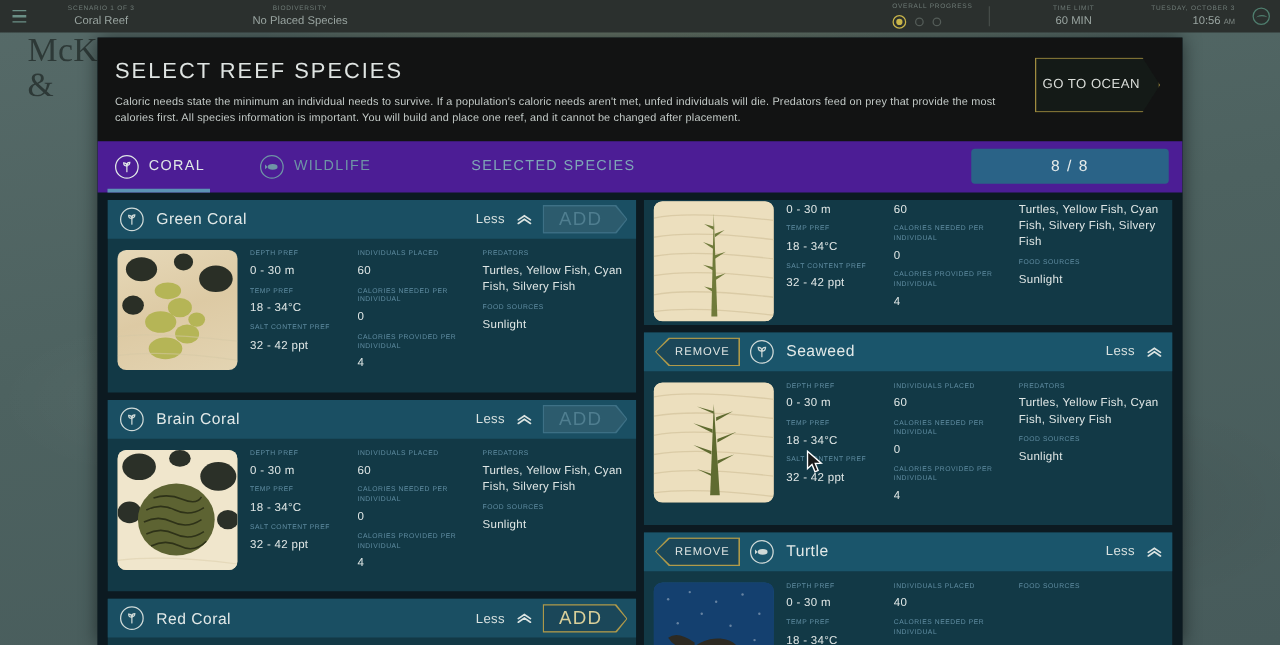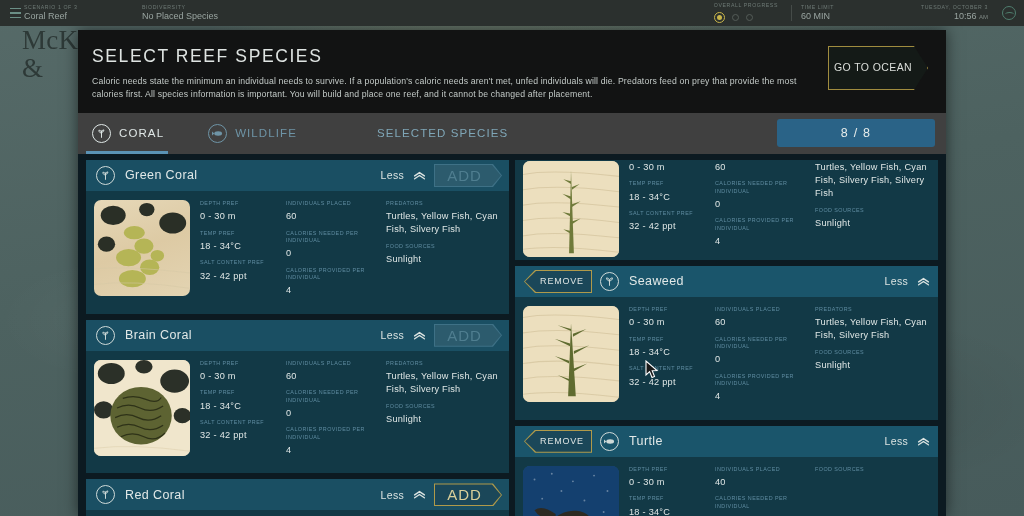--- a/index.html
+++ b/index.html
@@ -35,21 +35,21 @@
   }
 
   
   .hud {
     position: absolute; left: 0; top: 0; width: 1024px; height: 26px;
     background: #2b302e; display: flex; align-items: center;
     color: #9aa3a0; z-index: 30;
   }
   .hud-burger { width: 24px; display:flex; flex-direction:column; gap:3px; align-items:center; padding-left:6px;}
   .hud-burger i { display:block; width: 11px; height: 1.5px; background:#6b8f86; }
-  .hud-block { display:flex; flex-direction:column; justify-content:center; height:26px; padding-right: 4px;}
+  .hud-block { display:flex; flex-direction:column; justify-content:center; height:26px; padding-right: 4px; align-items: center;}
   .hud-lbl { font-size: 5.2px; letter-spacing: .6px; color:#6e7a76; text-transform: uppercase; line-height:1; margin-bottom:2px;}
   .hud-val { font-size: 9px; color:#99a4a0; line-height:1; }
   .hud-sep { width:1px; height:16px; background:#454b48; margin: 0 9px; }
   .prog-icons { display:flex; align-items:center; gap:7px; margin-top:1px;}
   .prog-dot {
     width:11px; height:11px; border-radius:50%;
     border: 1.6px solid #c9b54a; display:flex; align-items:center; justify-content:center;
   }
   .prog-dot i { width:5px; height:5px; border-radius:50%; background:#c9b54a; }
   .prog-sm { width:7px; height:7px; border-radius:50%; border:1px solid #545c58; }
@@ -83,21 +83,21 @@
     width: 100px; height: 44px; cursor: pointer;
     background: #141a17; border: 1px solid #a08c3f;
     clip-path: polygon(0 0, calc(100% - 14px) 0, 100% 50%, calc(100% - 14px) 100%, 0 100%);
     display: flex; align-items: center; justify-content: center;
     color: #dcdfdb; font-size: 10.5px; line-height: 1.25; text-align: center;
     letter-spacing: .4px; padding-right: 10px;
   }
 
   
   .tabs {
-    flex: 0 0 auto; height: 41px; background: #404040;
+    flex: 0 0 auto; height: 41px; background: #4c1d95;
     display: flex; align-items: center; padding-left: 14px; position: relative;
   }
   .tab {
     display: flex; align-items: center; gap: 8px; height: 41px;
     padding-right: 44px; cursor: pointer; position: relative;
   }
   .tab .t-label { font-size: 11.5px; letter-spacing: 1.1px; color: #6e94a6; }
   .tab.active .t-label { color: #dfe7e6; }
   .tab.active::after {
     content:""; position:absolute; left:-6px; right:40px; bottom:0; height:2.5px; background:#5b93b5;

